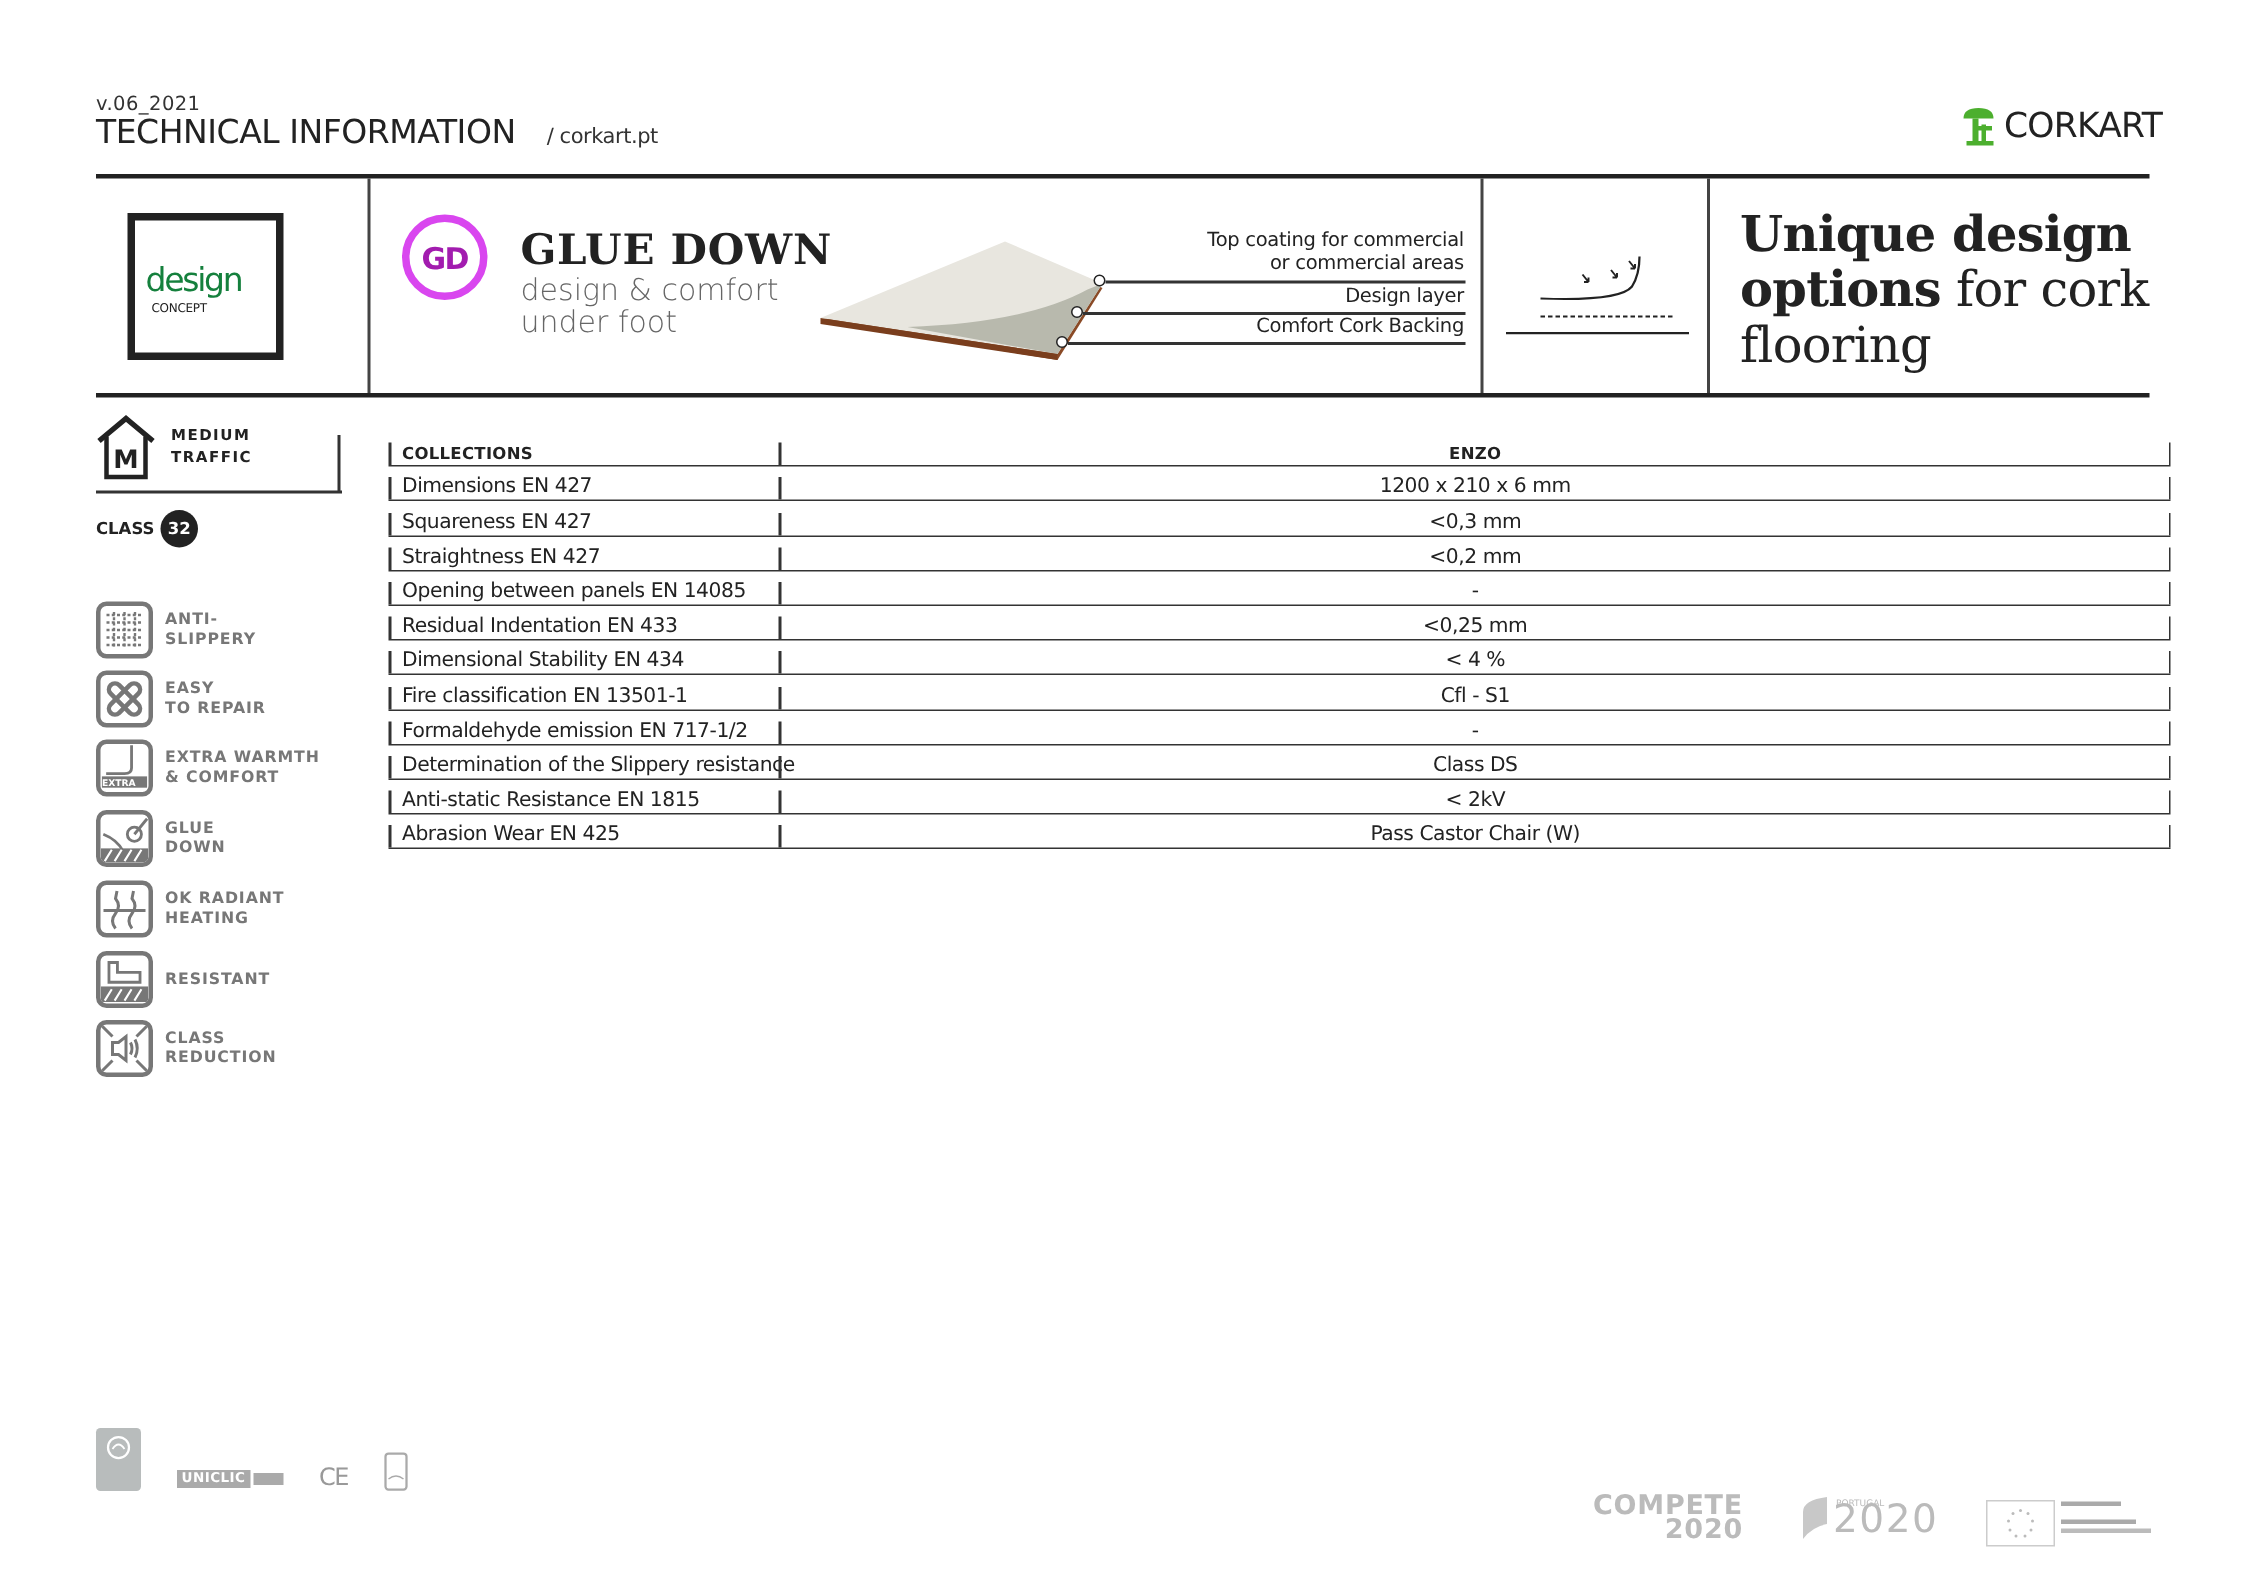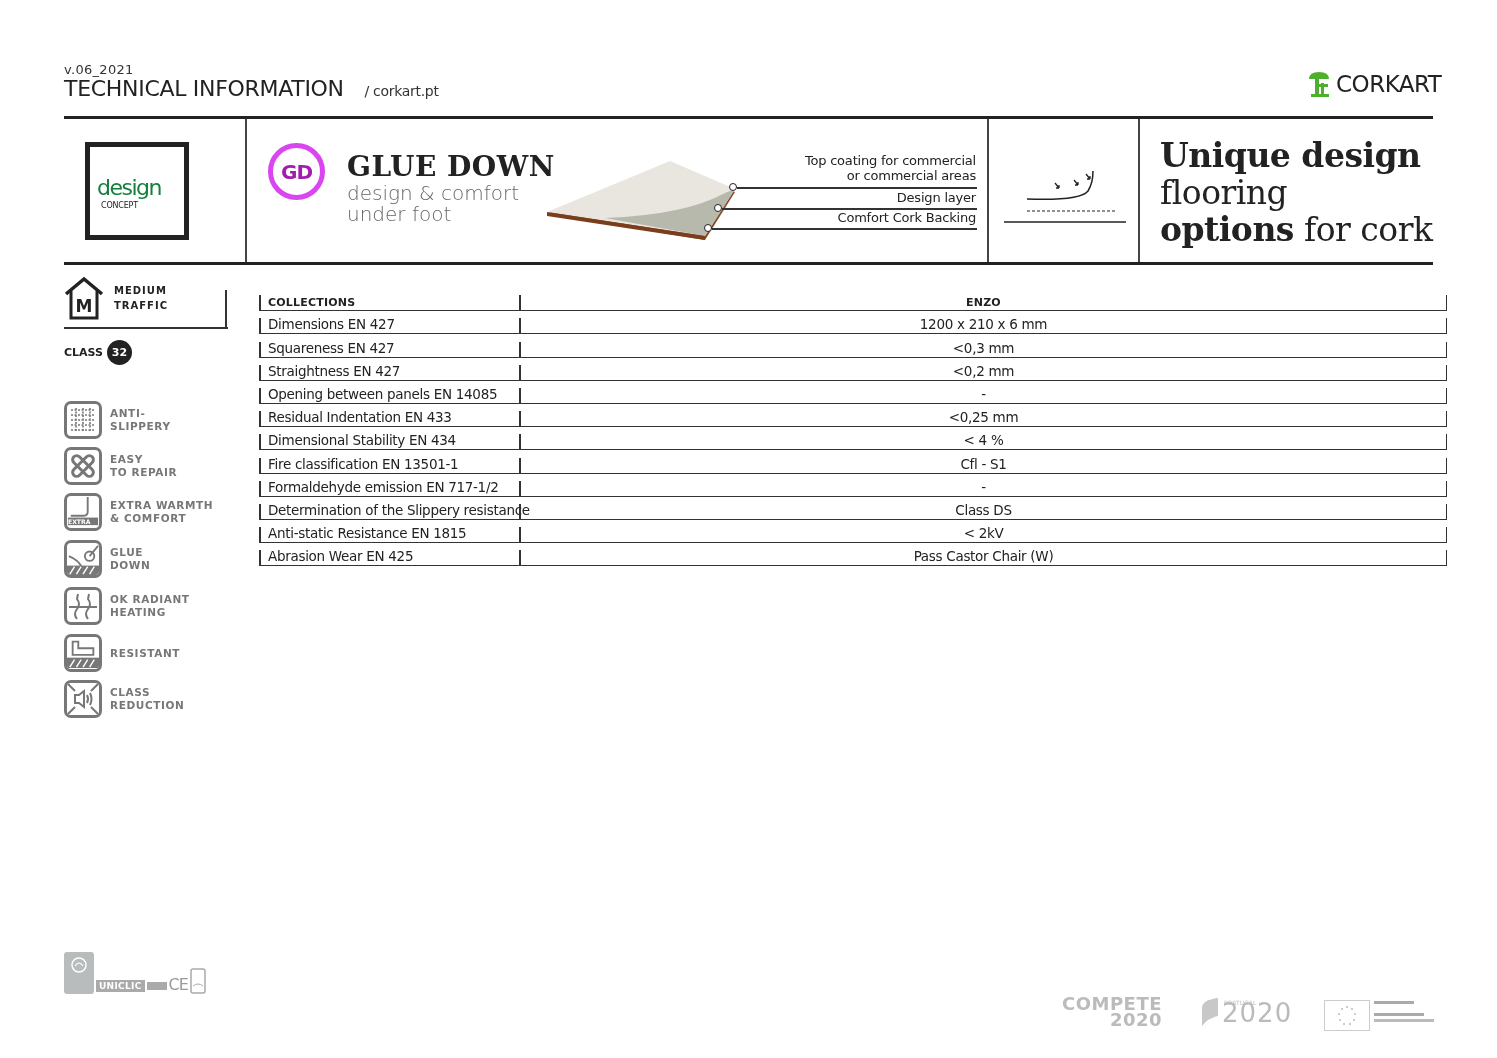--- a/index.html
+++ b/index.html
@@ -33,21 +33,21 @@
 .classrow .num{width:25px;height:25px;border-radius:50%;background:#222;color:#fff;font-size:11px;font-weight:bold;display:flex;align-items:center;justify-content:center}
 .feat{left:64px;display:flex;align-items:center;gap:8px}
 .feat .ic{width:38px;height:38px;border:3px solid #777;border-radius:7px;display:flex;align-items:center;justify-content:center;overflow:hidden}
 .feat .txt{font-size:10.5px;font-weight:bold;color:#777;line-height:13px;letter-spacing:0.6px}
 .tbl{left:259px;top:288px;width:1188px}
 .tr{position:relative;height:23.2px;border-bottom:1.5px solid #333;display:flex;align-items:flex-end}
 .tr .c1{width:261px;padding-left:9px;font-size:13.5px;color:#222;white-space:nowrap;letter-spacing:-0.3px;padding-bottom:1px}
 .tr .c2{flex:1;text-align:center;font-size:13.5px;color:#222;letter-spacing:-0.3px;padding-bottom:1px}
 .tr.head .c1,.tr.head .c2{font-size:11px;font-weight:bold;letter-spacing:0.2px}
 .tr .tick{position:absolute;bottom:0;width:1.5px;height:15px;background:#333}
-.footer-logos{left:64px;top:952px;display:flex;align-items:flex-end;gap:2px}
+.footer-logos{left:64px;top:952px;display:flex;align-items:flex-end;gap:24px}
 .eco{width:30px;height:42px;background:#b8bcbc;border-radius:3px;display:flex;justify-content:center;padding-top:4px}
 .uni{font-size:9px;font-weight:bold;color:#fff;background:#aaa;padding:1px 3px;letter-spacing:0.3px}
 .ce{font-size:16px;color:#999;letter-spacing:-1px}
 .compete{left:1062px;top:996px;font-size:18px;font-weight:bold;color:#bbb;line-height:16px;text-align:right;letter-spacing:0.5px}
 .p2020{left:1200px;top:998px;display:flex;align-items:flex-end;gap:2px}
 .p2020 .yr{font-size:26px;color:#bbb;letter-spacing:1px;line-height:26px}
 .p2020 .pt{font-size:6px;color:#bbb;position:absolute;left:24px;top:1px}
 .eu{left:1324px;top:1000px;width:46px;height:31px;border:1px solid #ccc;display:flex;align-items:center;justify-content:center}
 .eu-txt{left:1374px;top:1000px;font-size:5px;color:#aaa;line-height:8px}
 </style>
@@ -109,22 +109,22 @@
   <path d="M27,34 Q80,36 88,26 Q93,18 93,6" fill="none" stroke="#222" stroke-width="1.5"></path>
   <path d="M55,18 l4,5 M59,23 l-3,0 M59,23 l0,-3" stroke="#222" stroke-width="1.3" fill="none"></path>
   <path d="M74,15 l4,5 M78,20 l-3,0 M78,20 l0,-3" stroke="#222" stroke-width="1.3" fill="none"></path>
   <path d="M86,9 l4,5 M90,14 l-3,0 M90,14 l0,-3" stroke="#222" stroke-width="1.3" fill="none"></path>
   <path d="M27,46 h90" stroke="#222" stroke-width="1.2" stroke-dasharray="3,2"></path>
   <path d="M4,57 h122" stroke="#222" stroke-width="1.5"></path>
 </svg>
 
 <div class="abs tagline">
   <div><b>Unique design</b></div>
+  <div><b>options</b><span> for cork</span></div>
   <div>flooring</div>
-  <div><b>options</b><span> for cork</span></div>
 </div>
 
 <div class="abs traffic">
   <svg width="40" height="44" viewBox="0 0 40 44">
     <path d="M2,18 L20,3 L38,18" fill="none" stroke="#222" stroke-width="3.5"></path>
     <path d="M7,15 V42 H33 V15" fill="none" stroke="#222" stroke-width="3"></path>
     <text x="20" y="36" font-size="17" font-weight="bold" text-anchor="middle" fill="#222" font-family="DejaVu Sans, sans-serif">M</text>
   </svg>
   <div class="lbl">
     <div>MEDIUM</div>

